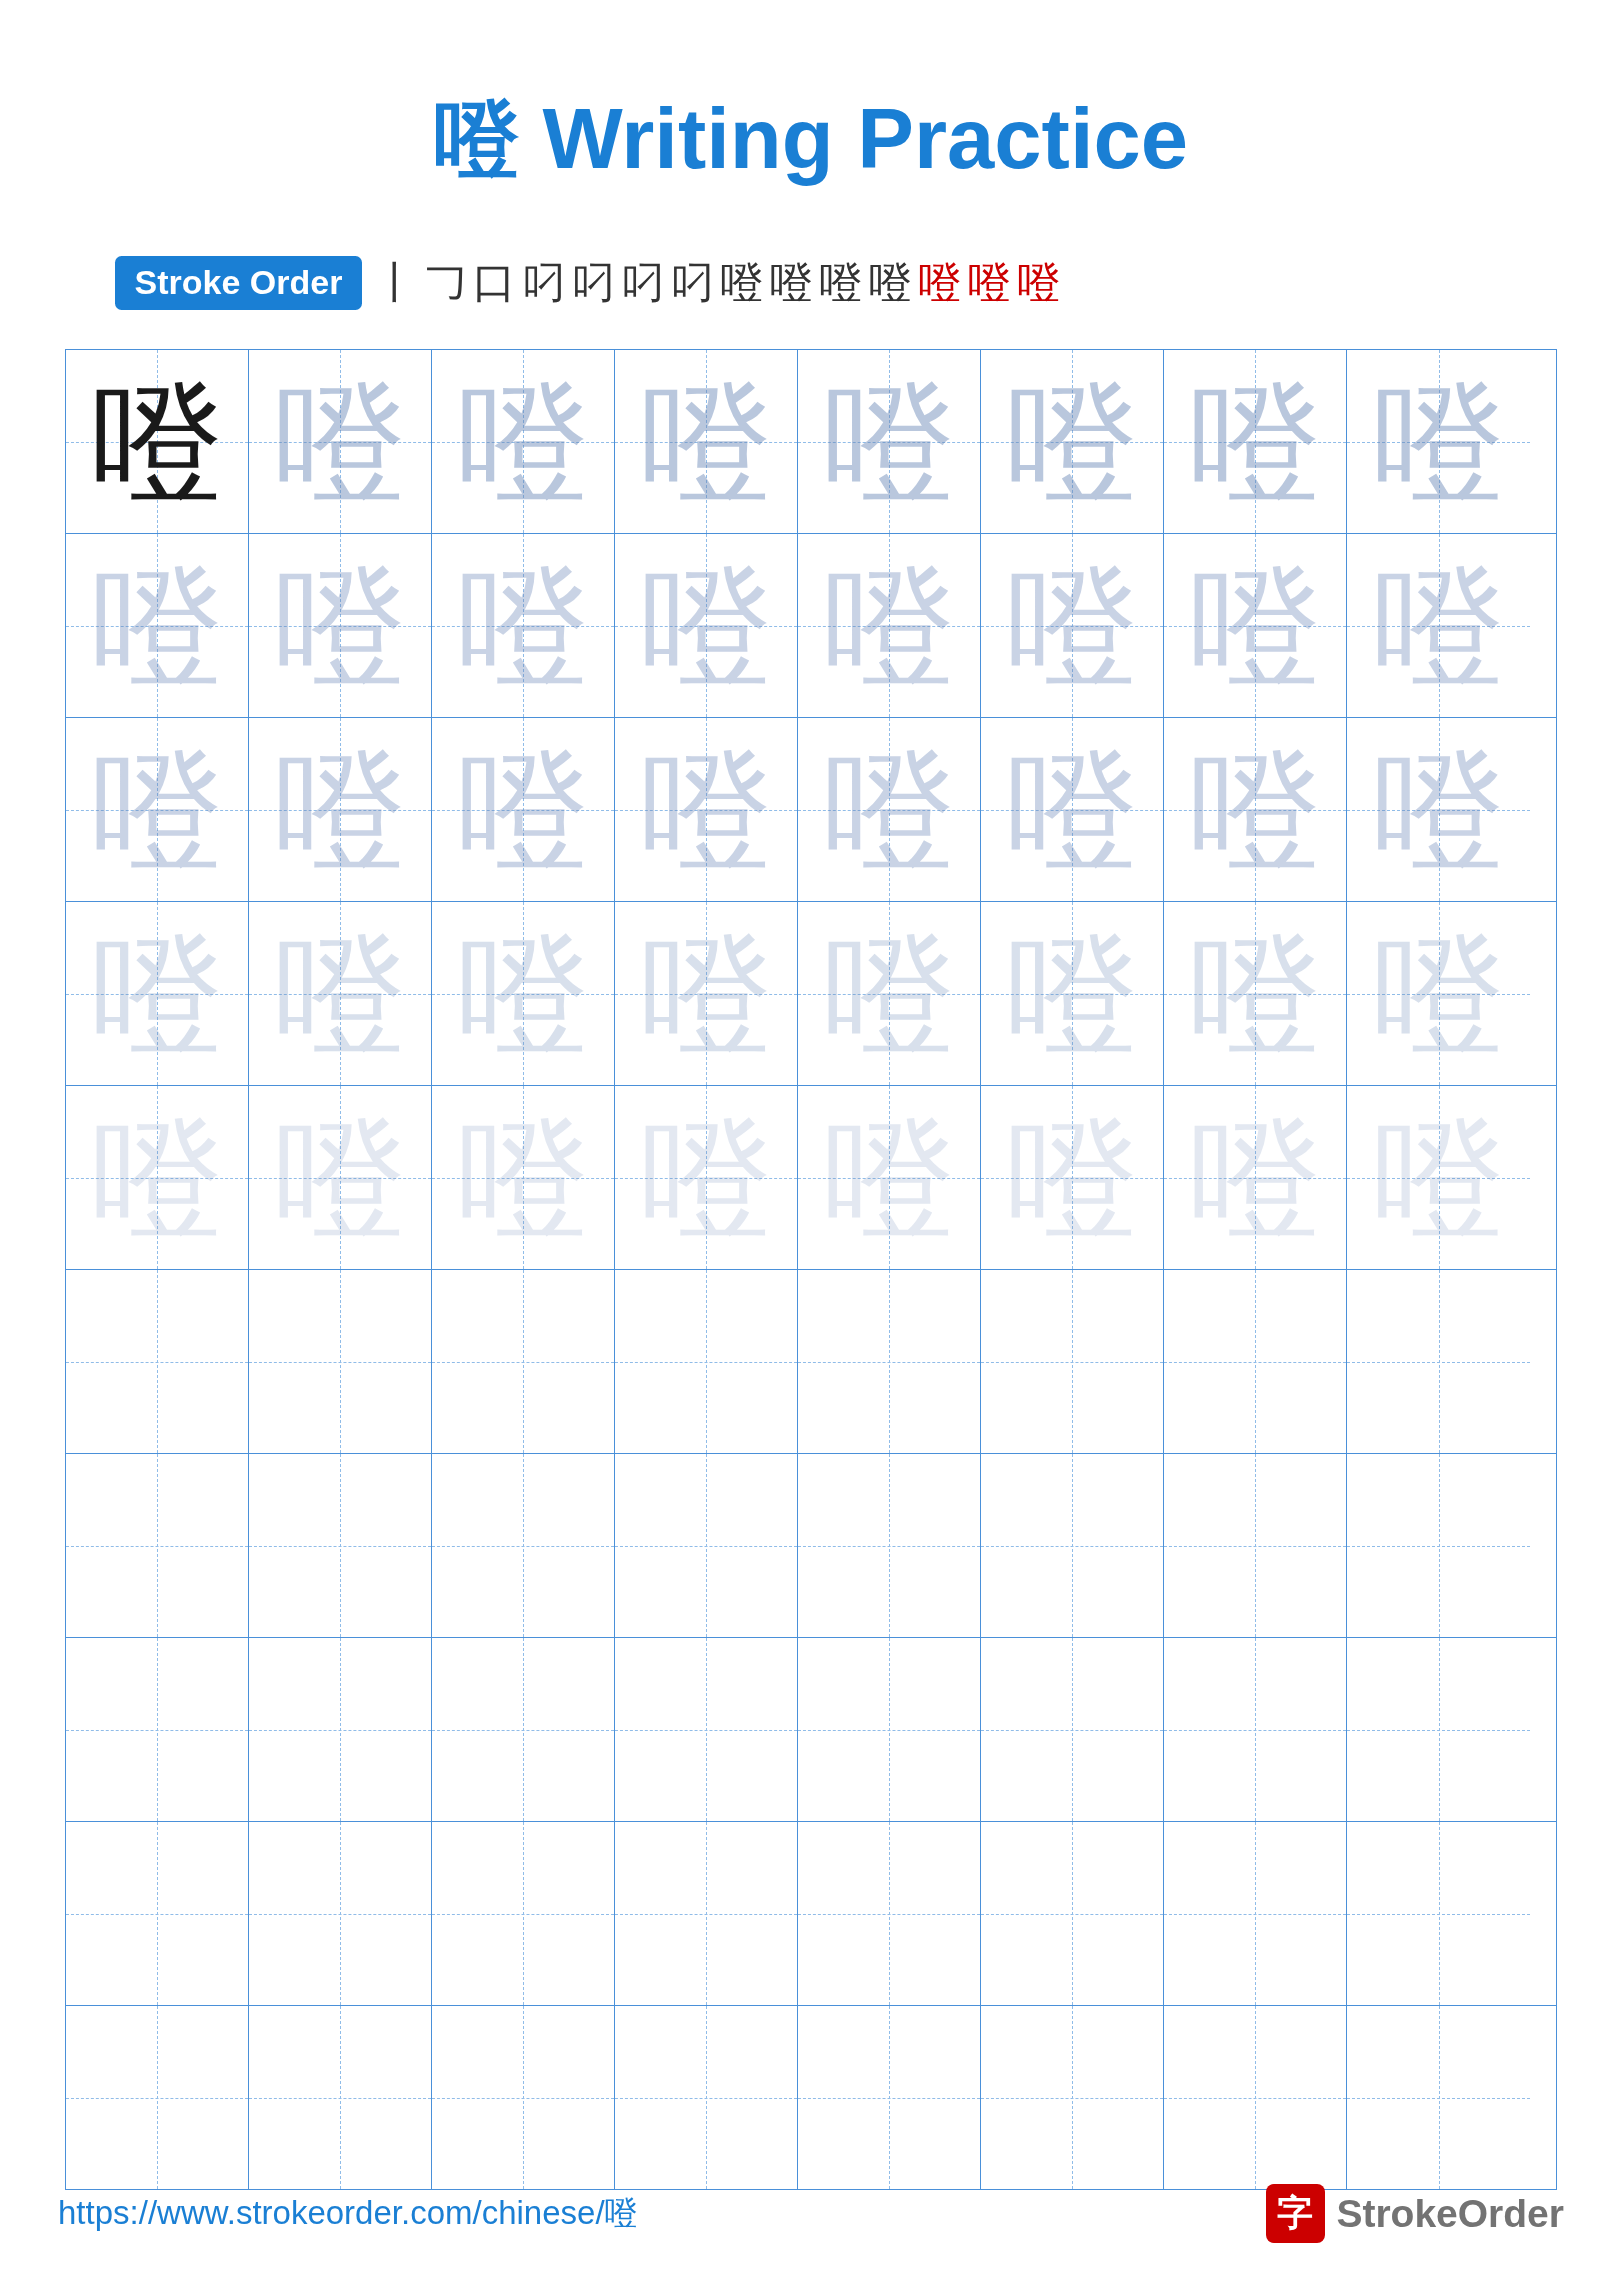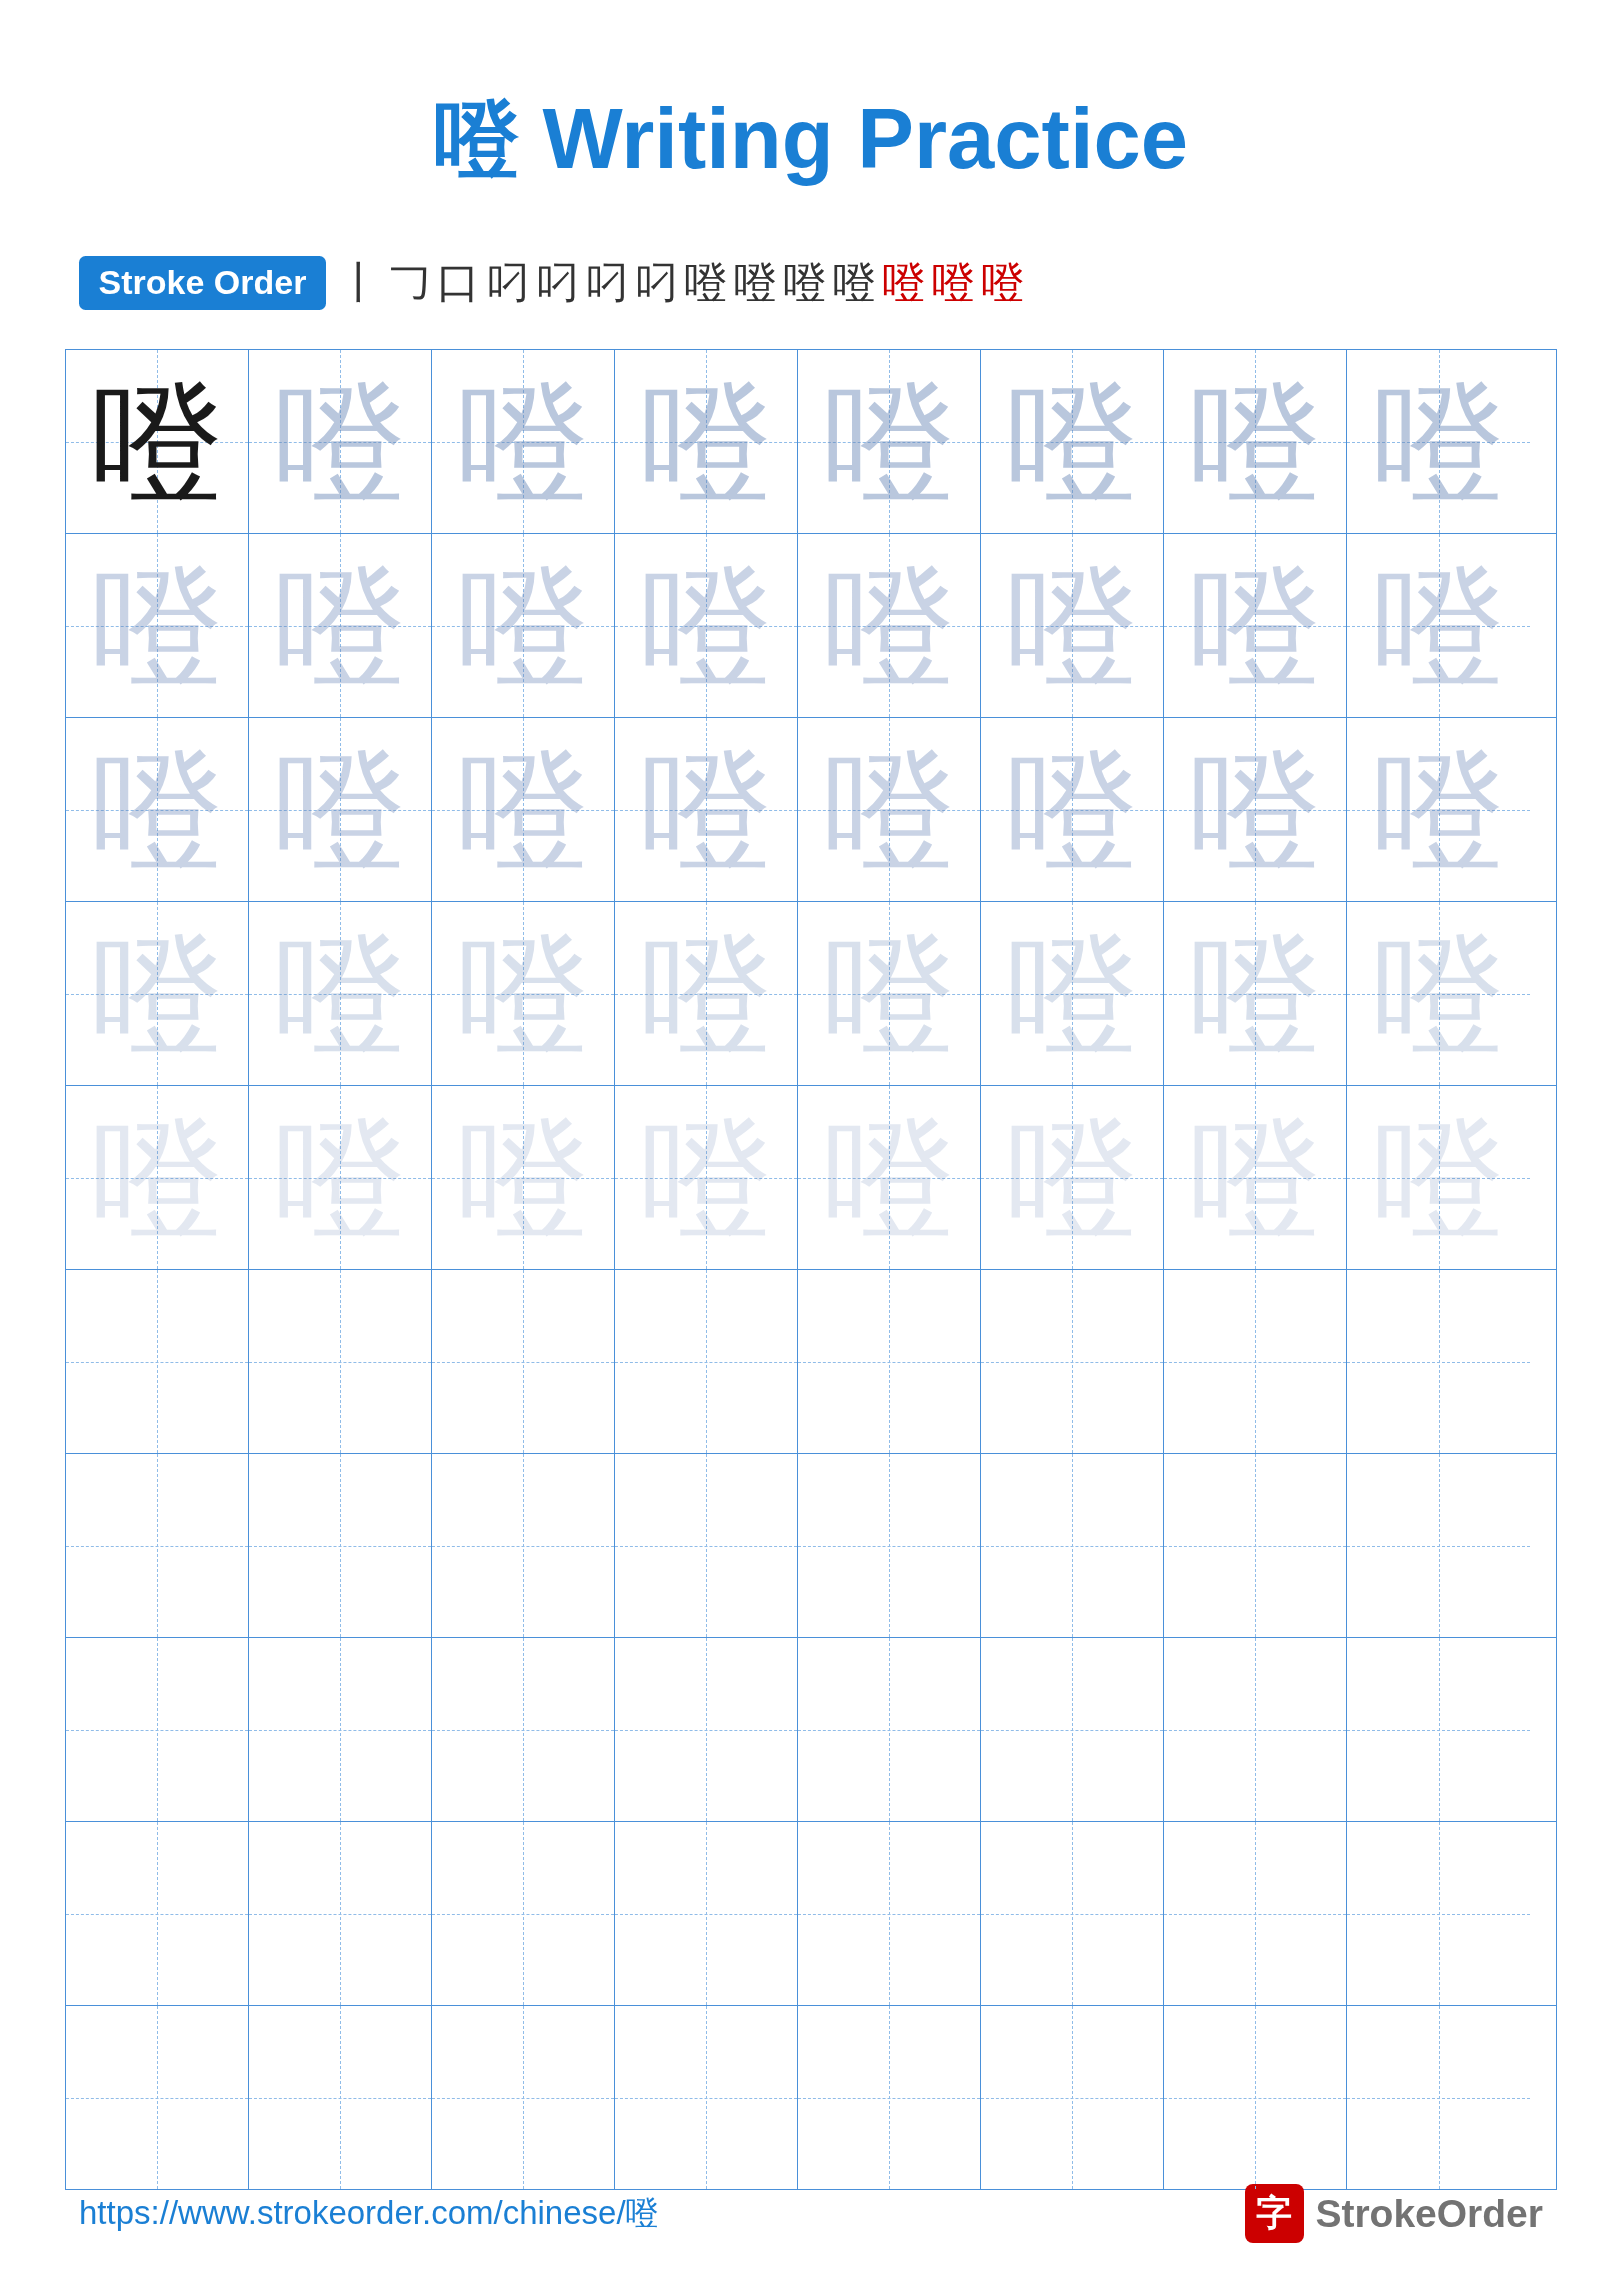--- a/index.html
+++ b/index.html
@@ -32,20 +32,21 @@
     }
 
     .stroke-order-badge {
       background: #1a7fd4;
       color: white;
       font-size: 34px;
       font-weight: bold;
       padding: 7.9px 19.6px;
       border-radius: 6.5px;
       white-space: nowrap;
+      margin-left: 36px;
     }
 
     .stroke-order-chars {
       display: flex;
       flex-wrap: wrap;
       align-items: center;
       gap: 6.5px;
     }
 
     .stroke-char {
@@ -139,21 +140,21 @@
 
     
     .footer {
       position: absolute;
       bottom: 52px;
       left: 0;
       right: 0;
       display: flex;
       justify-content: space-between;
       align-items: center;
-      padding: 0 79px;
+      padding: 0 58px;
       gap: 31px;
     }
 
     .footer-url {
       font-size: 33px;
       color: #1a7fd4;
       text-decoration: none;
     }
 
     .footer-brand {

